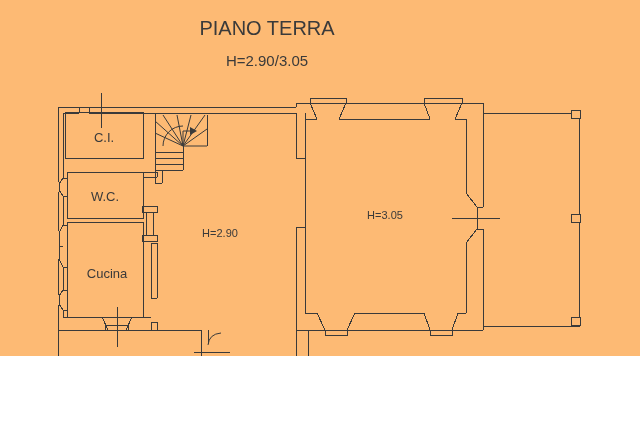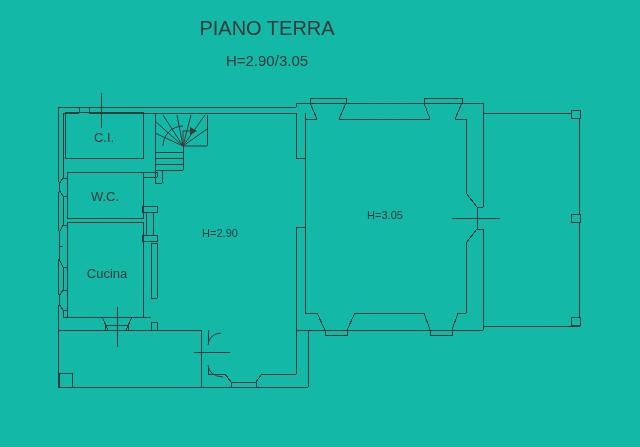--- a/index.html
+++ b/index.html
@@ -1,16 +1,16 @@
 <!DOCTYPE html>
 <html><head>
 <meta charset="utf-8">
 <style>
   html,body{margin:0;padding:0;background:#ffffff;}
-  .page{position:relative;width:640px;height:447px;background:#14b8a6;overflow:hidden;
+  .page{position:relative;width:640px;height:356px;background:#fdba74;overflow:hidden;
         font-family:"Liberation Sans", sans-serif;}
   svg{position:absolute;left:0;top:0;}
   text{font-family:"Liberation Sans", sans-serif;}
   .title{font-size:20px;}
   .subtitle{font-size:15px;}
   .room{font-size:13px;}
   .height{font-size:11px;}
 </style>
 </head>
 <body>

